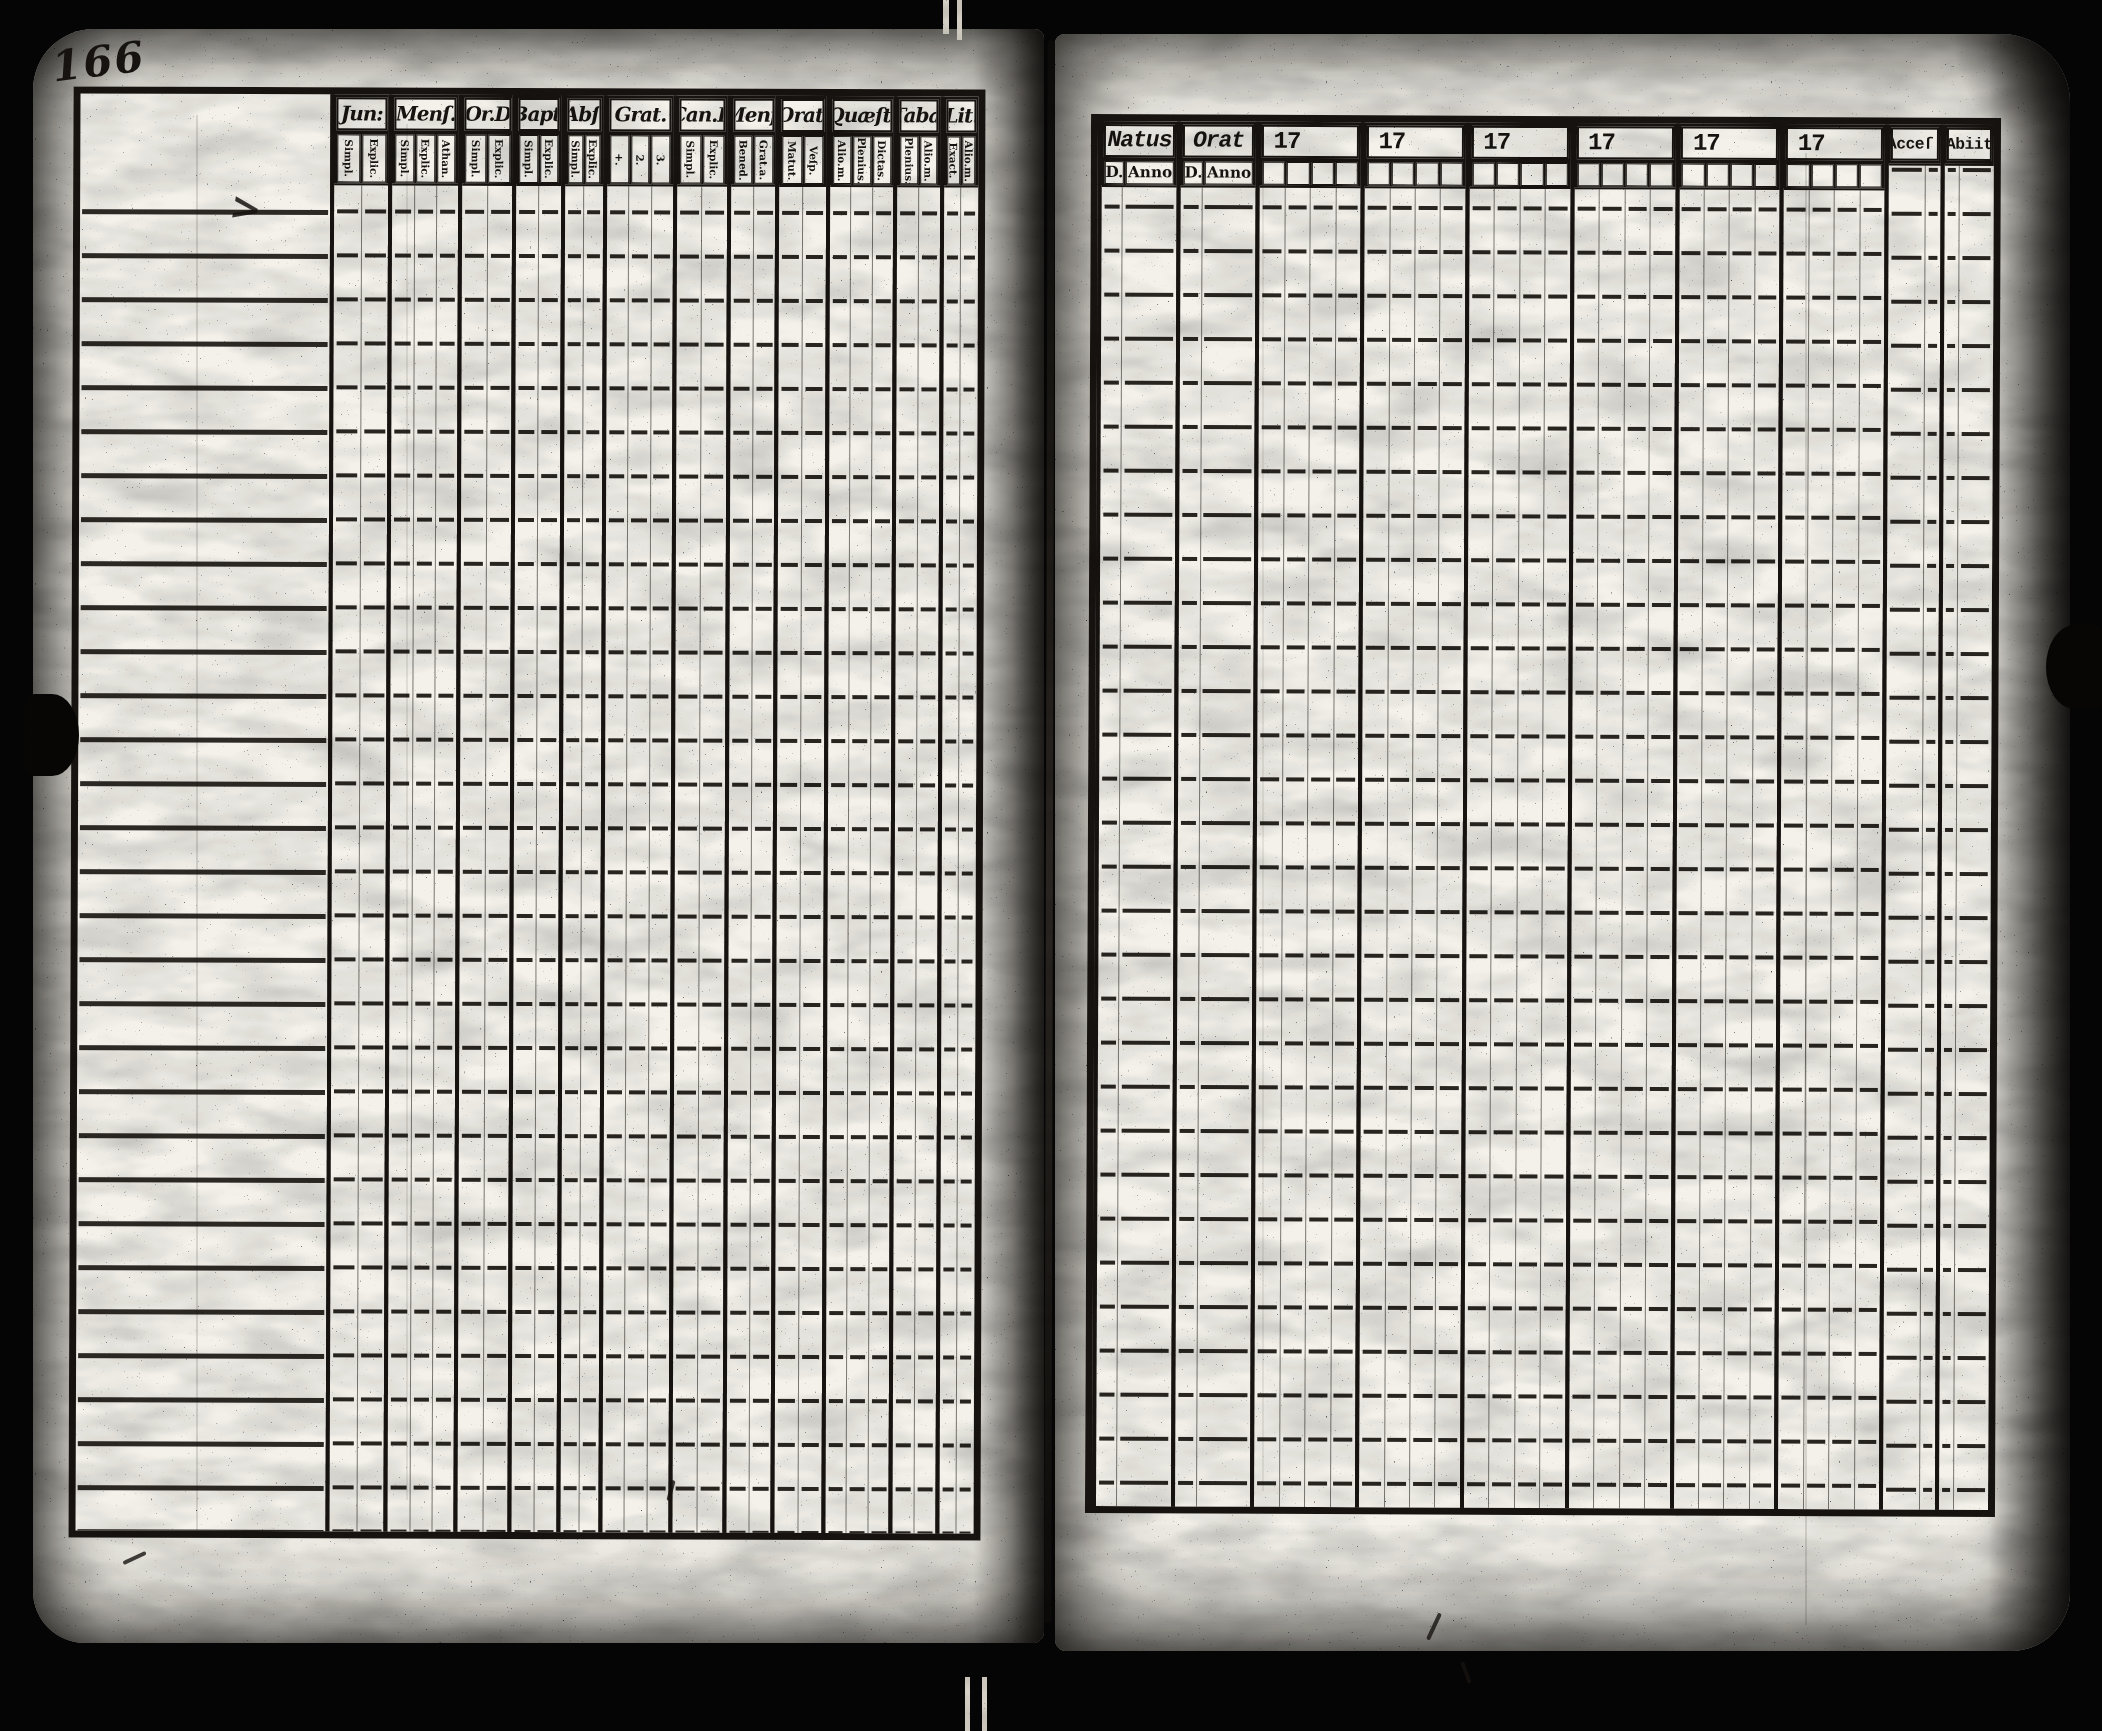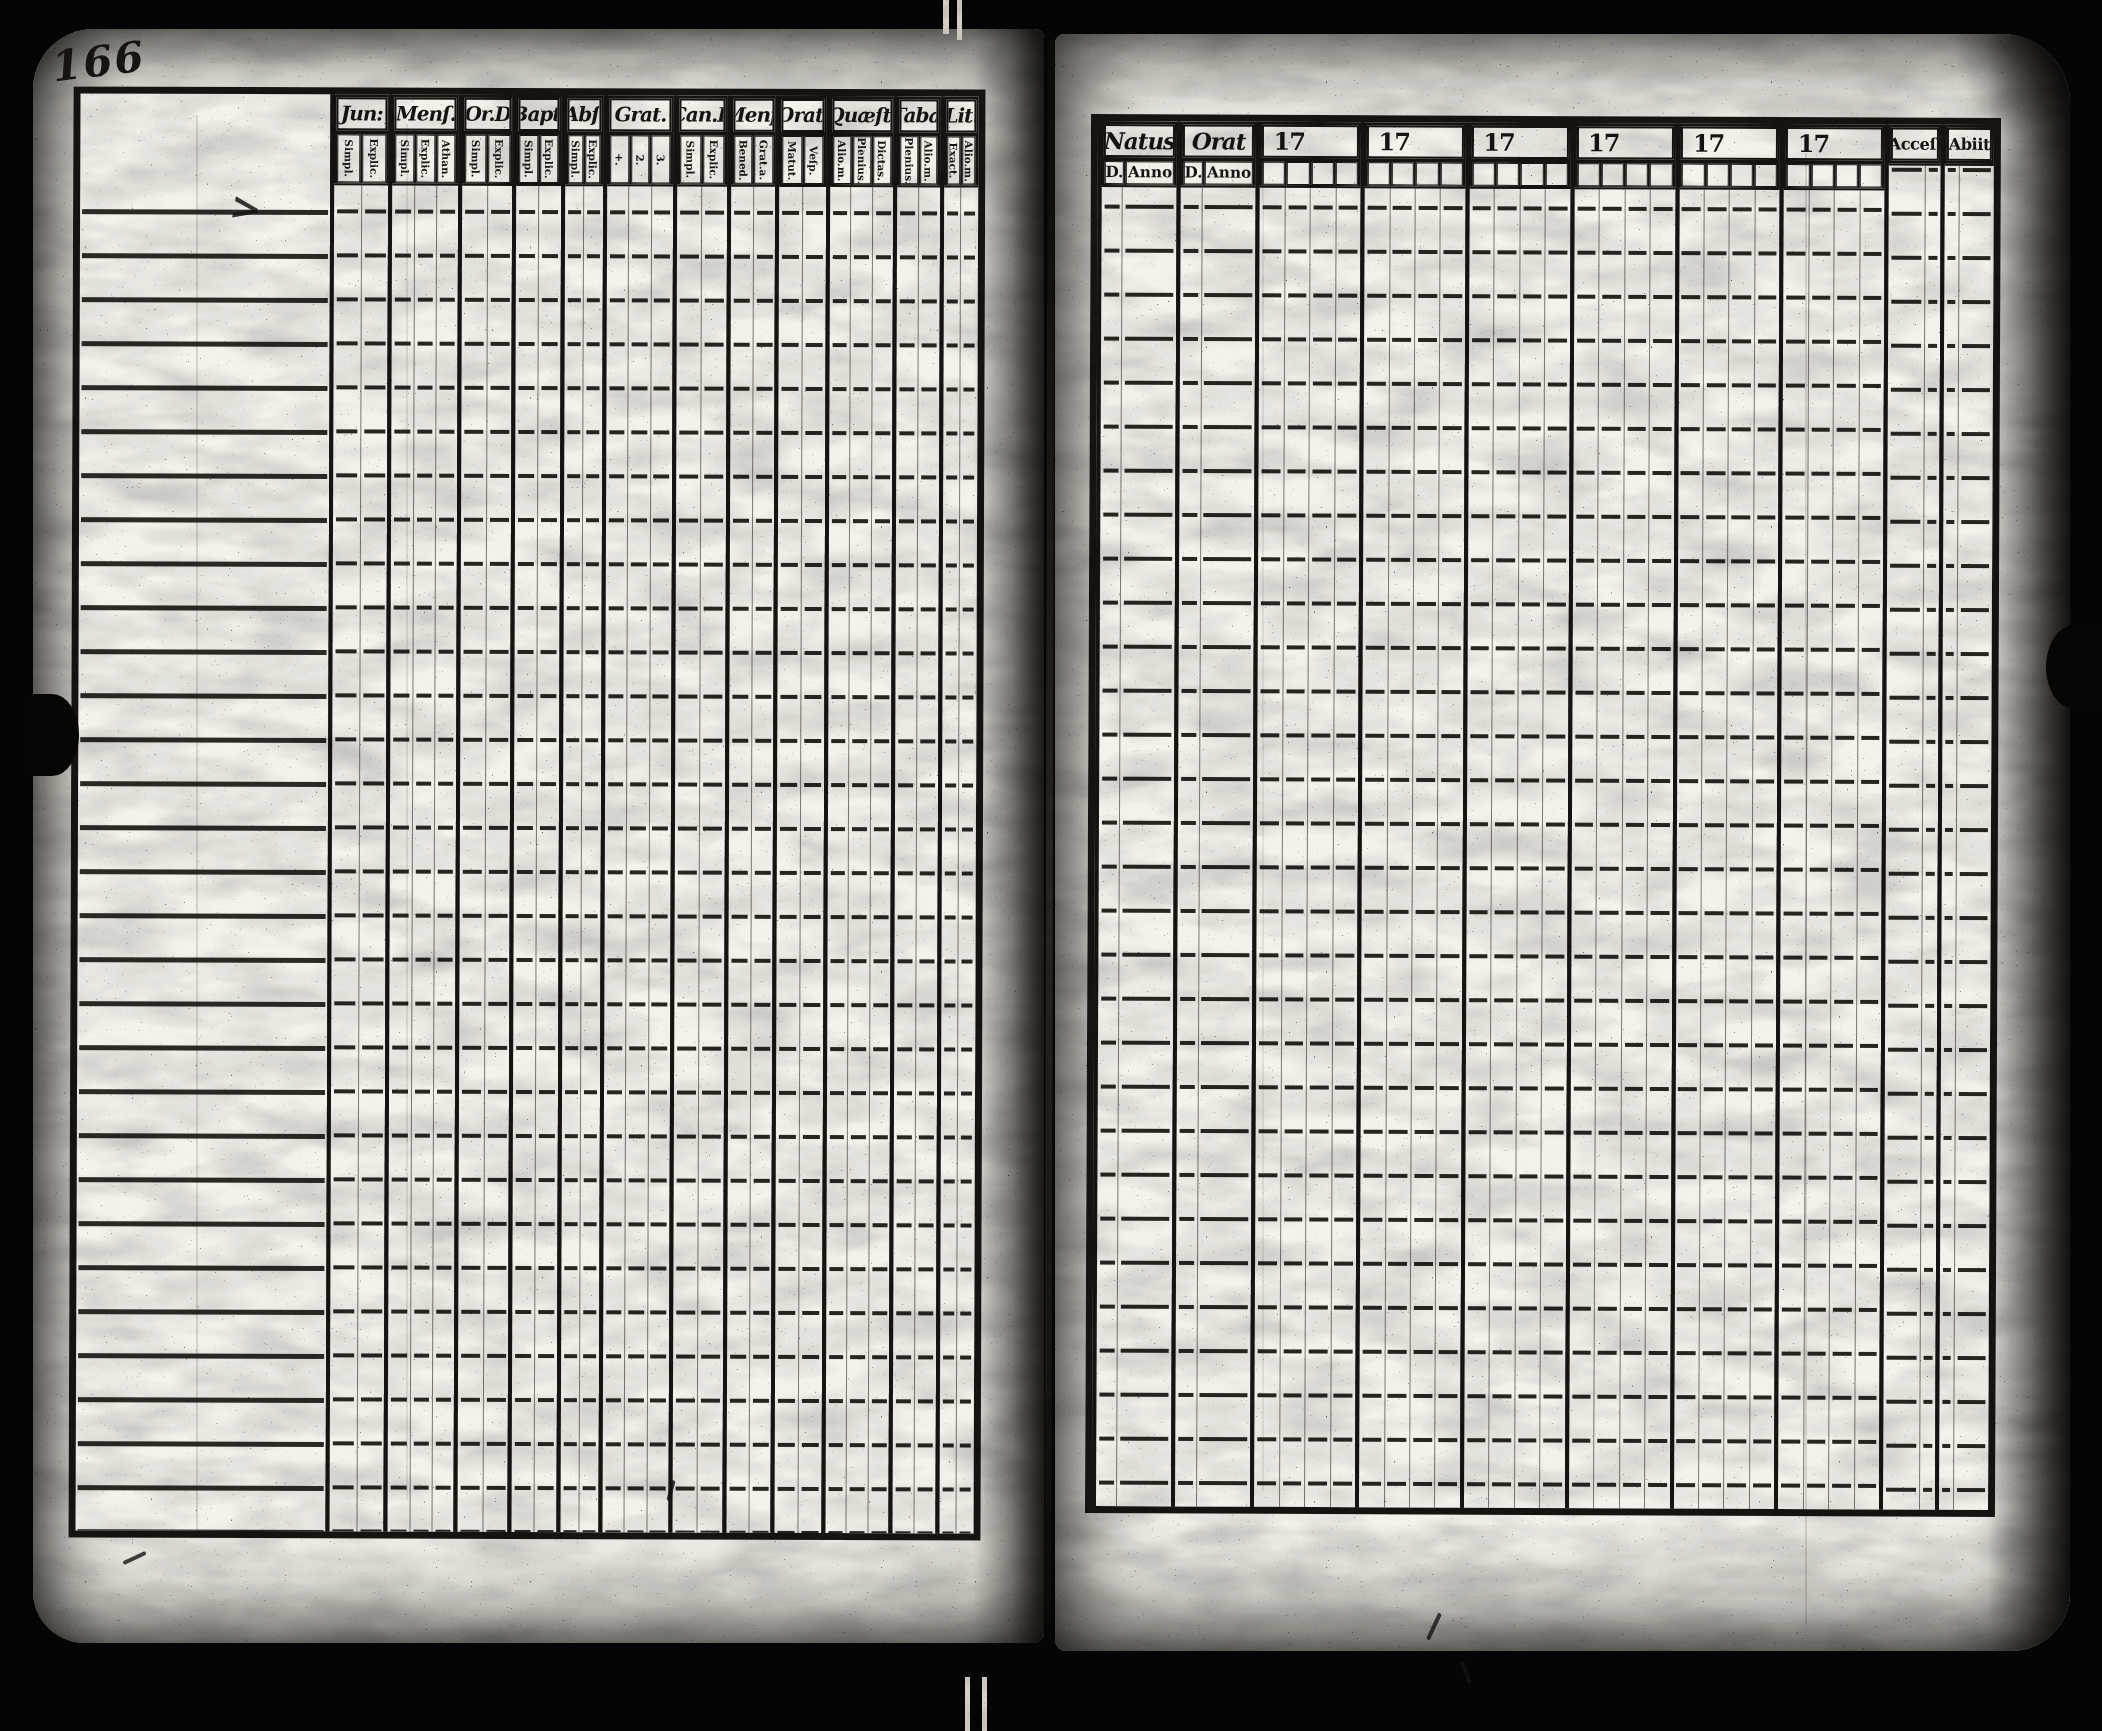--- a/index.html
+++ b/index.html
@@ -44,21 +44,21 @@
   .name-head{height:92px;}
   .name-body{flex:1;margin:0 1.9px;
     background-image:linear-gradient(180deg,transparent 0 39px,rgba(23,19,15,.9) 39px 44px);
     background-size:100% 44px;background-position:0 -15.3px;}
 
   .tcol{display:flex;flex-direction:column;min-width:0;
     border-left:4.8px solid var(--ink);background:var(--ink);}
   .col-head{height:29px;margin:2.9px 1.9px;border:2.9px solid var(--ink);background:var(--paper);
     display:flex;align-items:center;justify-content:center;
     font:italic 700 20px "DejaVu Serif", serif;letter-spacing:-1px;overflow:hidden;white-space:nowrap;}
-  .table-right .col-head{height:29px;font-size:23px;}
+  .table-right .col-head{height:29px;font-size:23px;font-family:Liberation Mono, monospace;}
   .col-head.year{justify-content:flex-start;padding-left:9.6px;font-style:normal;font-size:24px;}
   .col-head.small{font-style:normal;font-size:16.3px;letter-spacing:-0.5px;}
   .col-sub{display:flex;margin:0 1.9px 0;}
   .table-left .col-sub{height:50px;}
   .table-right .col-sub{height:25px;}
   .sub-cell{flex:1;margin:1px;border:1.9px solid var(--ink);background:var(--paper);
     overflow:hidden;display:flex;justify-content:center;min-width:0;}
   .sub-cell.rot{writing-mode:vertical-rl;font:700 10.5px "DejaVu Serif", serif;
     letter-spacing:0;padding-top:1px;align-items:center;}
   .sub-cell.hz{font:700 15.3px "DejaVu Serif", serif;align-items:center;}

